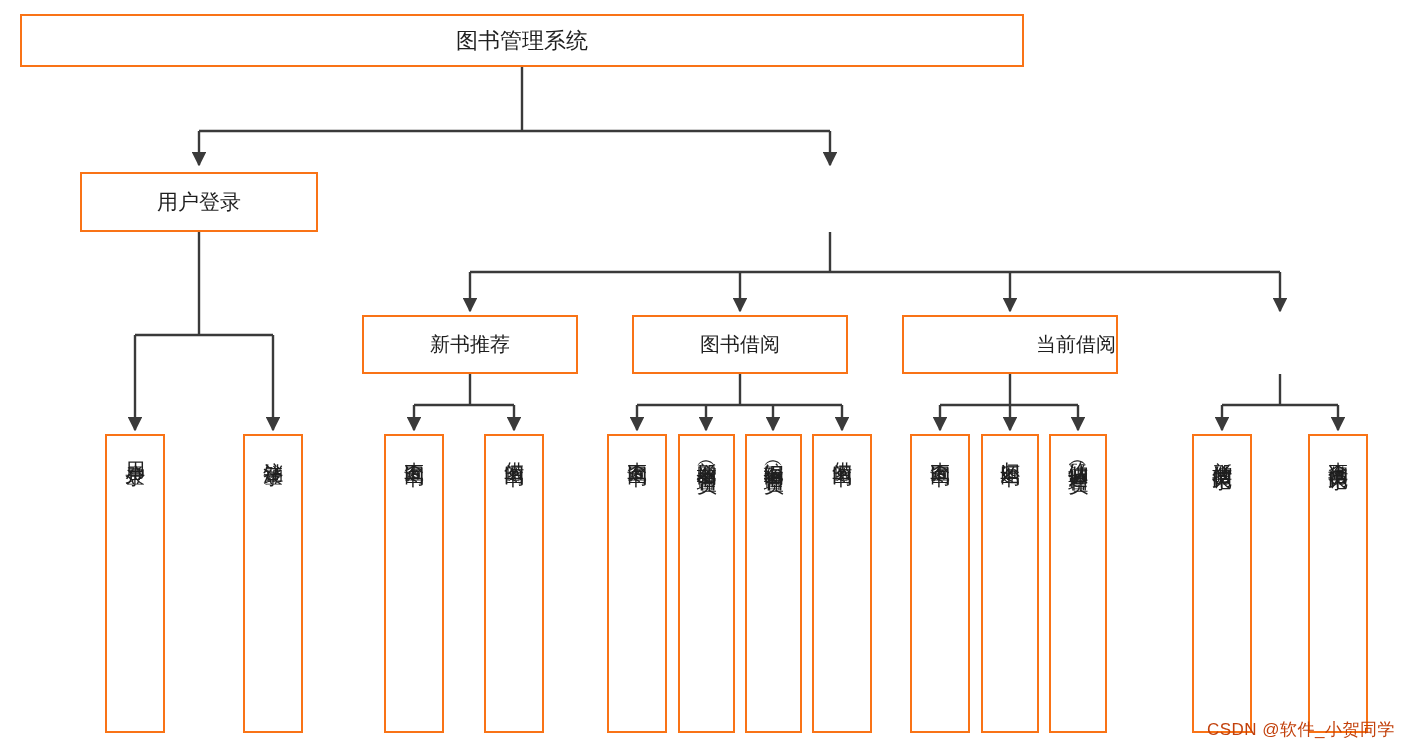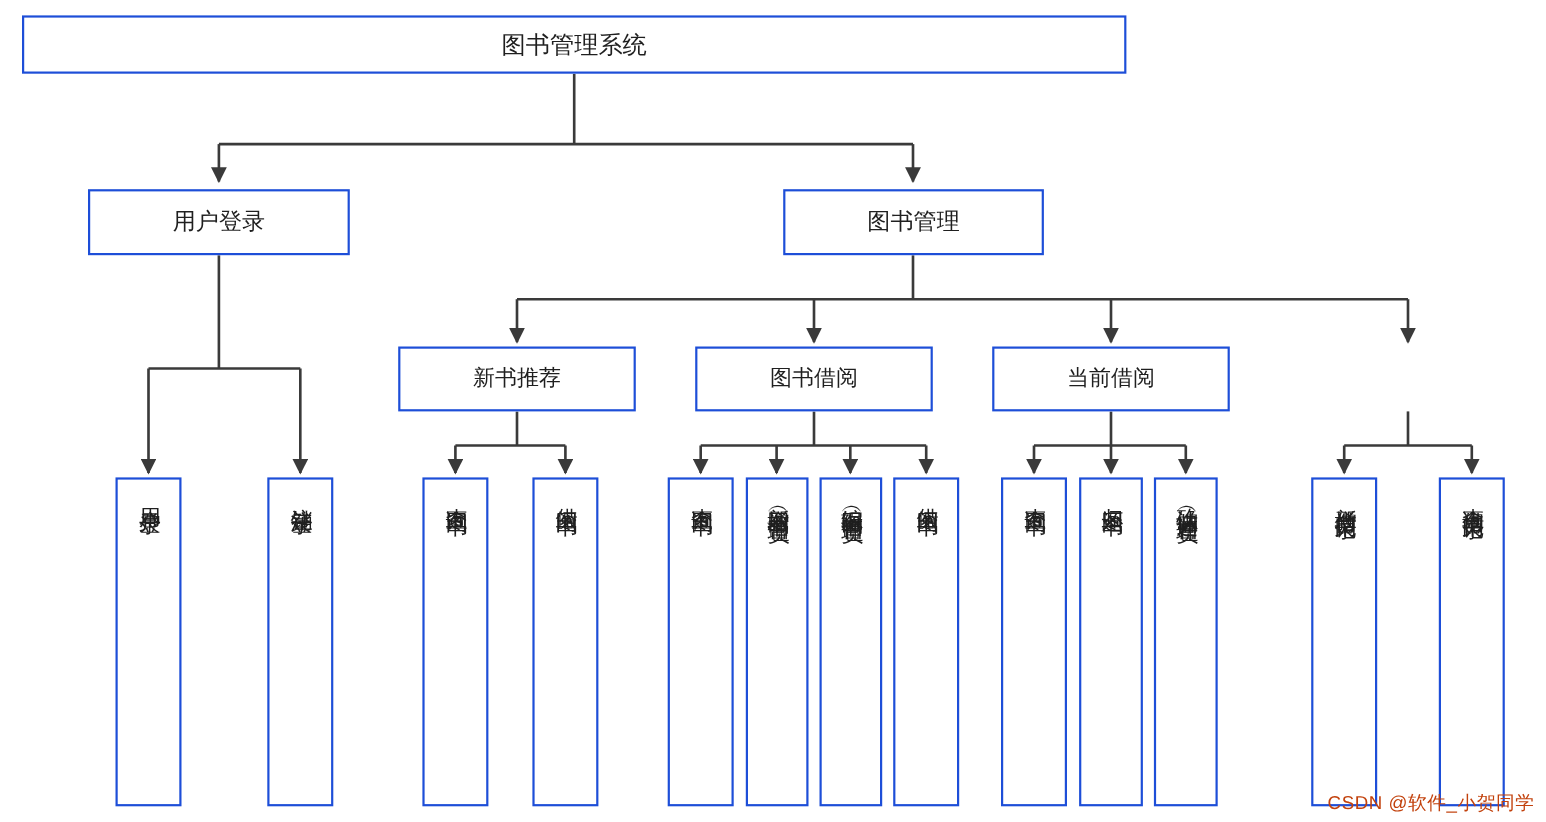--- a/index.html
+++ b/index.html
@@ -21,21 +21,21 @@
     position: absolute;
     left: 0;
     top: 0;
     width: 1405px;
     height: 747px;
   }
   .node {
     position: absolute;
     box-sizing: border-box;
     background: #ffffff;
-    border: 2px solid #1d4ed8;
+    border: 2px solid #f97316;
     display: flex;
     align-items: center;
     justify-content: center;
     z-index: 2;
   }
   .node .label {
     color: #1f1f1f;
     line-height: 1.18;
     text-align: center;
     white-space: nowrap;
@@ -120,31 +120,28 @@
     </g>
   </svg>
 
   <div class="node root" style="left:20px; top:14px; width:1004px; height:53px;">
     <span class="label">图书管理系统</span>
   </div>
 
   <div class="node lvl1" style="left:80px; top:172px; width:238px; height:60px;">
     <span class="label">用户登录</span>
   </div>
-  <div class="node lvl1" style="left:712px; top:172px; width:237px; height:60px;">
-    <span class="label">图书管理</span>
-  </div>
 
   <div class="node lvl2" style="left:632px; top:315px; width:216px; height:59px;">
     <span class="label">图书借阅</span>
   </div>
   <div class="node lvl2" style="left:362px; top:315px; width:216px; height:59px;">
     <span class="label">新书推荐</span>
   </div>
-  <div class="node lvl2" style="left:902px; top:315px; width:216px; height:59px;">
+  <div class="node lvl2" style="left:902px; top:315px; width:216px; height:59px;justify-content:flex-end;">
     <span class="label">当前借阅</span>
   </div>
 
   <div class="node leaf" style="left:105px; top:434px; width:60px; height:299px;">
     <span class="label">用户登录</span>
   </div>
   <div class="node leaf" style="left:243px; top:434px; width:60px; height:299px;">
     <span class="label">注销登录</span>
   </div>
 

